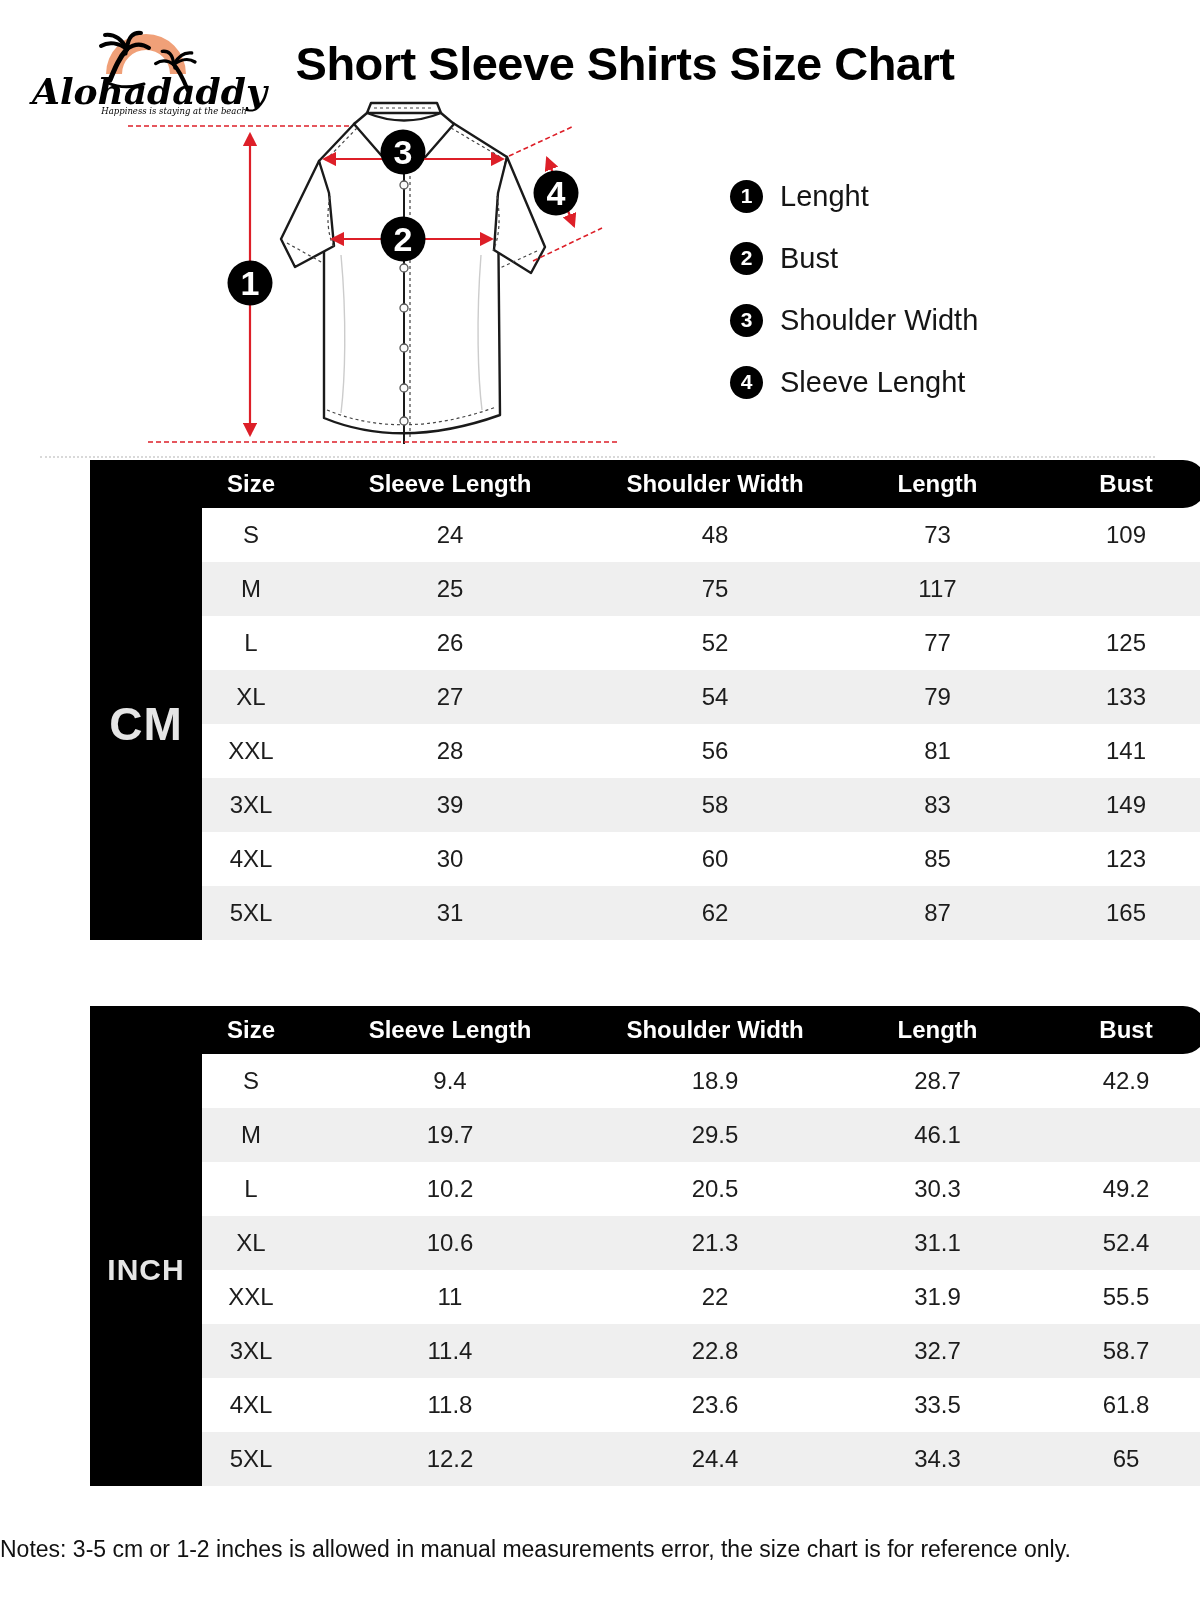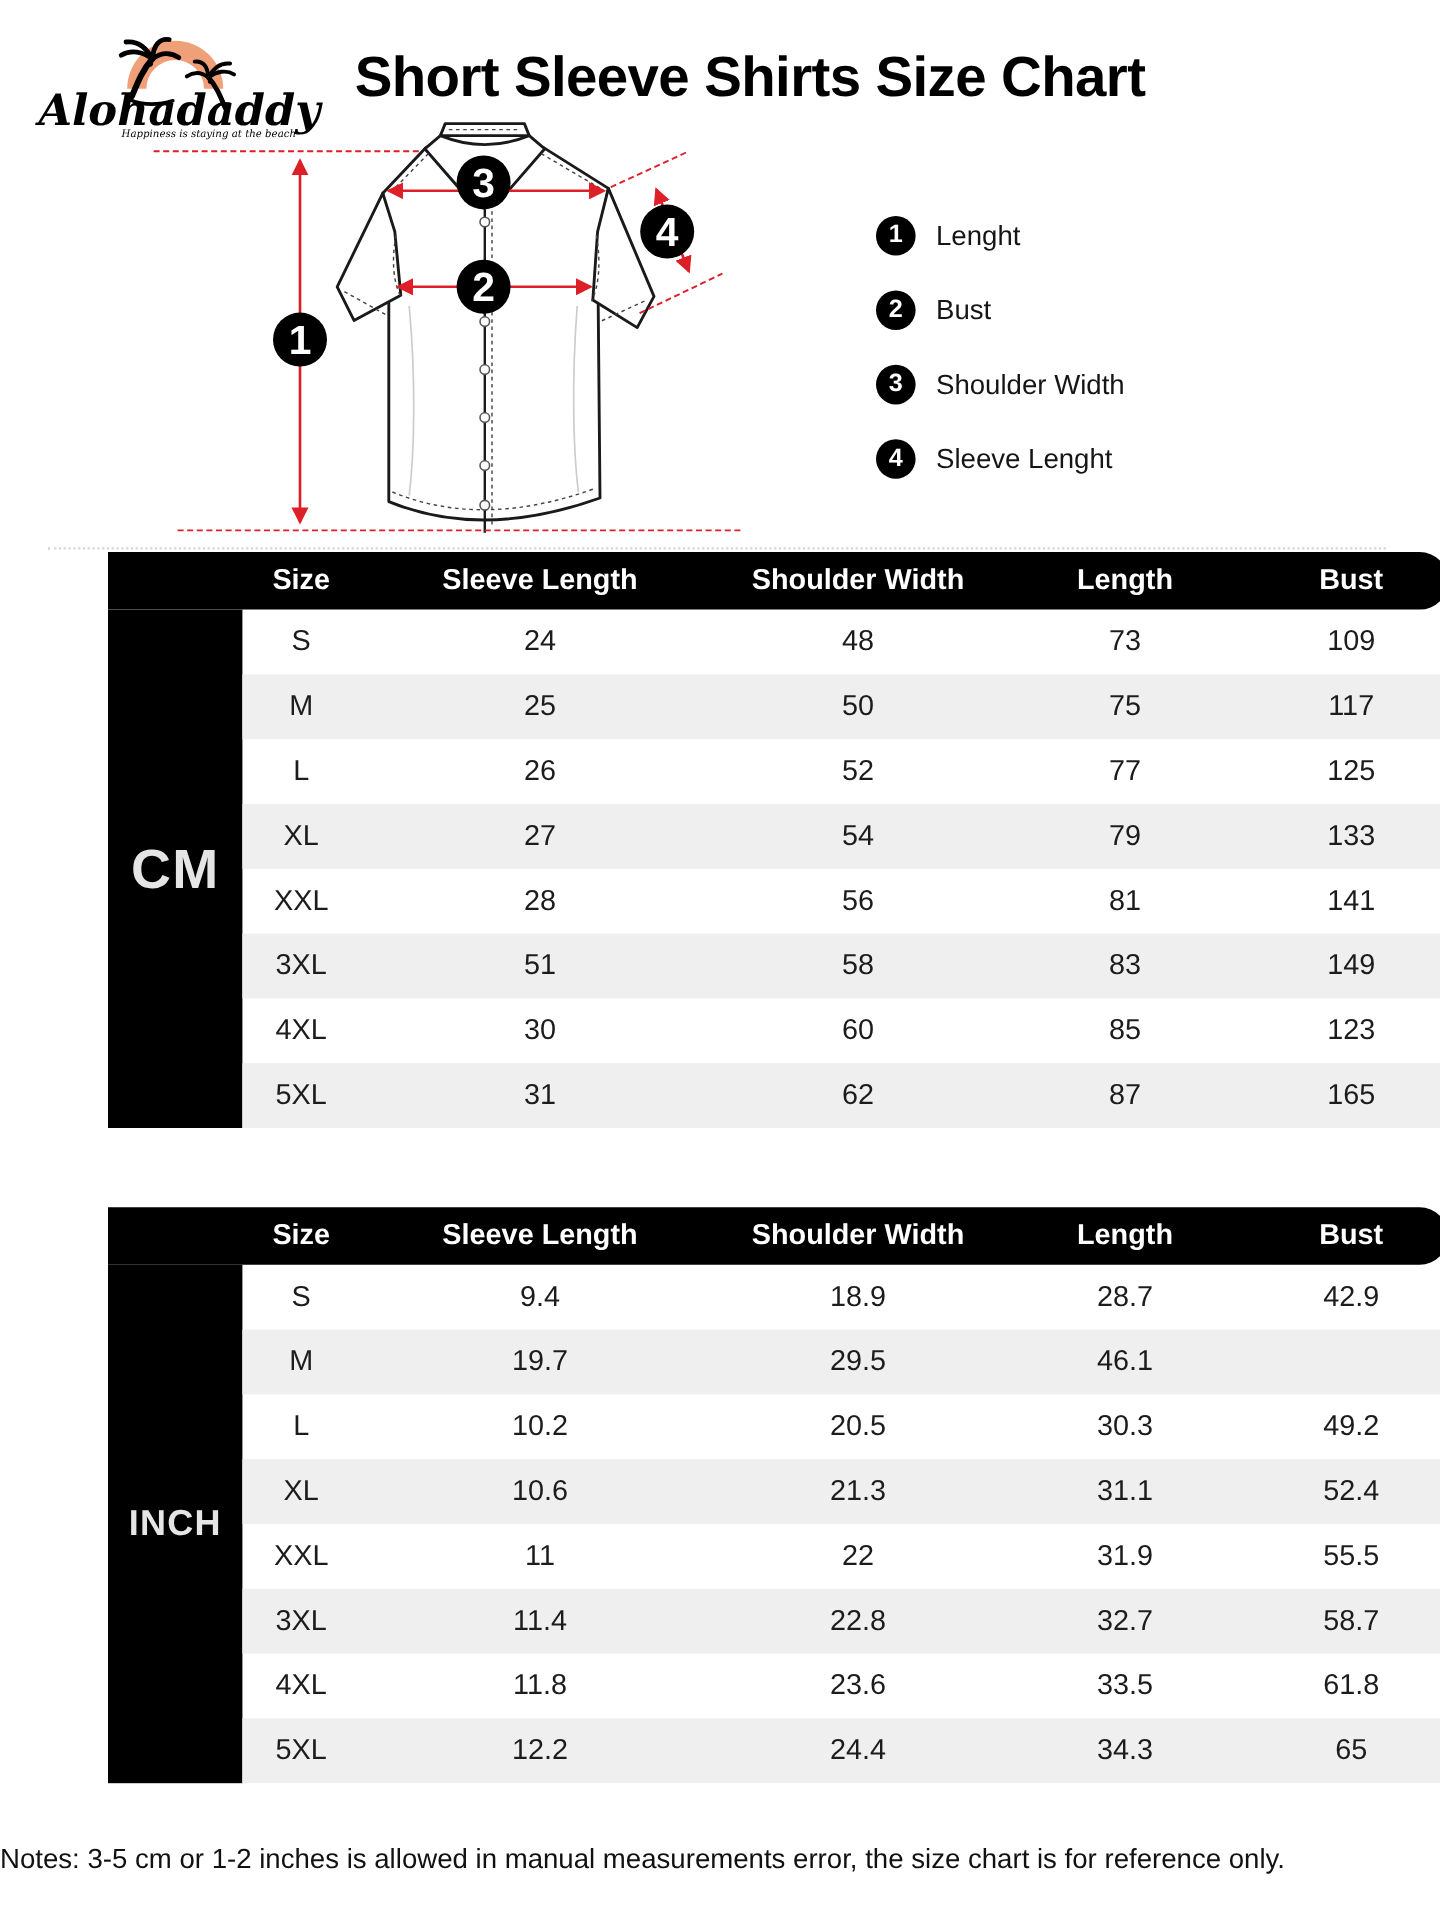--- a/index.html
+++ b/index.html
@@ -11,21 +11,21 @@
   .page-title{position:absolute;left:275px;top:40px;width:700px;text-align:center;
               font-size:47px;font-weight:bold;letter-spacing:-.5px;color:#000;line-height:1;}
 
   
   .shirt-svg{position:absolute;left:118px;top:95px;width:505px;height:362px;}
   .legend{position:absolute;left:730px;top:172px;display:flex;flex-direction:column;gap:14px;}
   .legend-item{display:flex;align-items:center;gap:17px;height:48px;}
   .legend-num{width:33px;height:33px;border-radius:50%;background:#000;color:#fff;
               display:flex;align-items:center;justify-content:center;
               font-size:21px;font-weight:bold;}
-  .legend-label{font-size:23px;color:#151515;}
+  .legend-label{font-size:29px;color:#151515;}
 
   
   .divider-dotted{position:absolute;left:40px;width:1115px;height:0;
                   border-top:2px dotted #d9d9d9;}
   .size-table{position:absolute;left:56px;width:1117px;margin-left:34px;}
   .thead{display:flex;height:48px;background:#000;border-radius:0 24px 24px 0;}
   .thead .spacer{width:112px;}
   .cols{flex:1;display:grid;grid-template-columns:98px 300px 230px 215px 162px;
         align-items:center;}
   .hcell{color:#fff;font-weight:bold;font-size:24px;text-align:center;}
@@ -181,21 +181,20 @@
           <div class="row">
             <div>S</div>
             <div>24</div>
             <div>48</div>
             <div>73</div>
             <div>109</div>
           </div>
           <div class="row">
             <div>M</div>
             <div>25</div>
-            <div>50</div>
             <div>75</div>
             <div>117</div>
           </div>
           <div class="row">
             <div>L</div>
             <div>26</div>
             <div>52</div>
             <div>77</div>
             <div>125</div>
           </div>
@@ -208,21 +207,21 @@
           </div>
           <div class="row">
             <div>XXL</div>
             <div>28</div>
             <div>56</div>
             <div>81</div>
             <div>141</div>
           </div>
           <div class="row">
             <div>3XL</div>
-            <div>51</div>
+            <div>39</div>
             <div>58</div>
             <div>83</div>
             <div>149</div>
           </div>
           <div class="row">
             <div>4XL</div>
             <div>30</div>
             <div>60</div>
             <div>85</div>
             <div>123</div>

